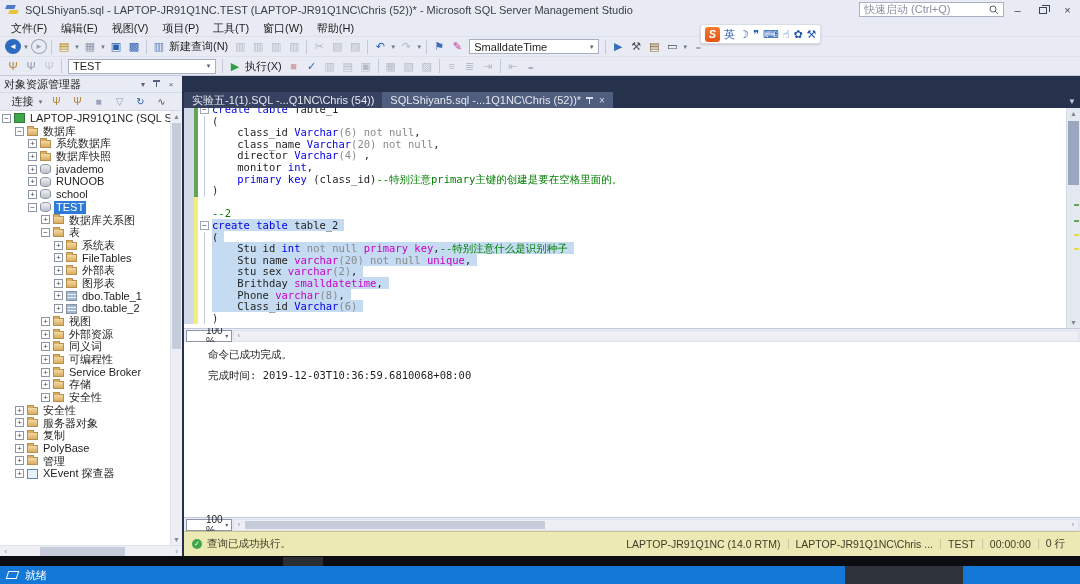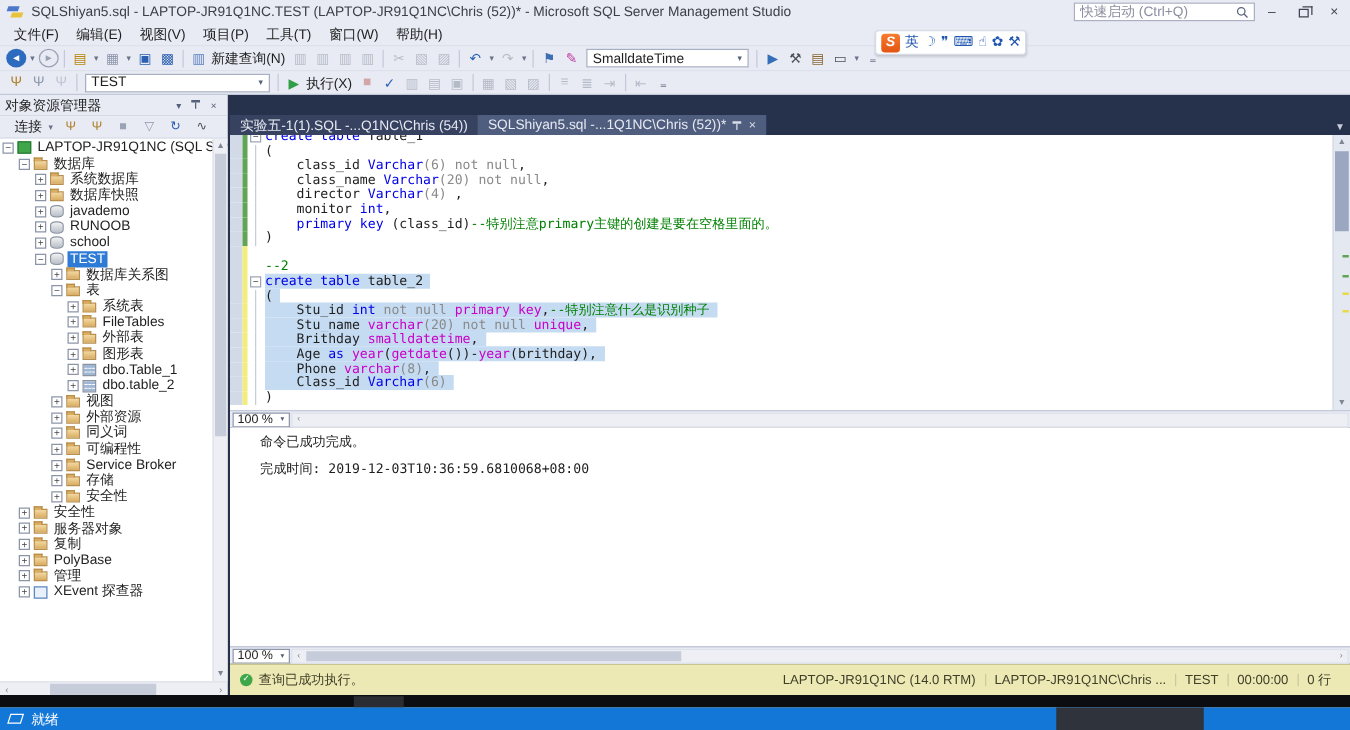--- a/index.html
+++ b/index.html
@@ -110,21 +110,21 @@
   .crow pre{font-family:"DejaVu Sans Mono","Liberation Mono",monospace;font-size:10.5px;line-height:11.6px;white-space:pre;}
   .crow .selbg{background:var(--sel);padding-right:6px;}
   .ck-k{color:var(--kw);} .ck-f{color:var(--fn);} .ck-c{color:var(--cm);} .ck-g{color:var(--gr);} .ck-i{color:#1E1E1E;}
   .code-vscroll{width:14px;flex:none;background:#E4E8F0;border-left:1px solid #D4D9E4;position:relative;}
   .code-vscroll .thumb{position:absolute;left:1px;right:1px;top:13px;height:64px;background:#9BA7C0;}
   .code-vscroll .mark{position:absolute;right:1px;width:5px;height:2px;}
 
   
   .zoomrow{height:14px;background:var(--chrome);display:flex;align-items:center;border-top:1px solid #C3C9D9;}
   .zoom-combo{width:46px;height:12px;margin-left:2px;background:#fff;border:1px solid #8E96AA;display:flex;align-items:center;flex:none;}
-  .zoom-combo .zv{flex:1;padding-left:3px;font-size:10px;}
+  .zoom-combo .zv{flex:1;padding-left:19px;font-size:10px;}
   .zoom-combo .zc{width:10px;font-size:6px;color:#55617A;text-align:center;}
   .hsb{flex:1;height:12px;margin:0 1px;background:#EDEFF4;position:relative;border:1px solid #DDE1EA;}
   .hsb .harrow{position:absolute;top:0;width:10px;height:10px;font-size:7px;color:#7F8694;text-align:center;line-height:10px;}
   .hsb .thumb{position:absolute;top:1px;height:8px;background:#C6CCDA;}
 
   
   .msg-header{height:15px;background:var(--chrome);display:flex;align-items:flex-end;padding-left:2px;}
   .msg-tab{height:14px;background:#fff;border:1px solid #B9C0D0;border-bottom:none;display:flex;align-items:center;padding:0 8px 0 5px;gap:4px;}
   .msg-tab-icon{width:9px;height:9px;background:#E8F0FA;border:1px solid #5E87C0;position:relative;}
   .msg-tab-icon::before{content:"";position:absolute;left:1px;top:2px;right:1px;height:1px;background:#C0504D;box-shadow:0 2px 0 #5E87C0;}
@@ -550,27 +550,27 @@
             <div class="crow">
               <span class="ind"></span>
               <span class="trk trk-y"></span>
               <span class="fold guide"></span>
               <pre><span class="selbg"><span class="ck-i">    Stu_name </span><span class="ck-f">varchar</span><span class="ck-g">(20) not null </span><span class="ck-f">unique</span><span class="ck-i">,</span></span></pre>
             </div>
             <div class="crow">
               <span class="ind"></span>
               <span class="trk trk-y"></span>
               <span class="fold guide"></span>
+              <pre><span class="selbg"><span class="ck-i">    stu_sex </span><span class="ck-f">varchar</span><span class="ck-g">(2)</span><span class="ck-i">,</span></span></pre>
+            </div>
+            <div class="crow">
+              <span class="ind"></span>
+              <span class="trk trk-y"></span>
+              <span class="fold guide"></span>
               <pre><span class="selbg"><span class="ck-i">    Brithday </span><span class="ck-f">smalldatetime</span><span class="ck-i">,</span></span></pre>
-            </div>
-            <div class="crow">
-              <span class="ind"></span>
-              <span class="trk trk-y"></span>
-              <span class="fold guide"></span>
-              <pre><span class="selbg"><span class="ck-i">    Age </span><span class="ck-k">as </span><span class="ck-f">year</span><span class="ck-i">(</span><span class="ck-f">getdate</span><span class="ck-i">())-</span><span class="ck-f">year</span><span class="ck-i">(brithday),</span></span></pre>
             </div>
             <div class="crow">
               <span class="ind"></span>
               <span class="trk trk-y"></span>
               <span class="fold guide"></span>
               <pre><span class="selbg"><span class="ck-i">    Phone </span><span class="ck-f">varchar</span><span class="ck-g">(8)</span><span class="ck-i">,</span></span></pre>
             </div>
             <div class="crow">
               <span class="ind"></span>
               <span class="trk trk-y"></span>

